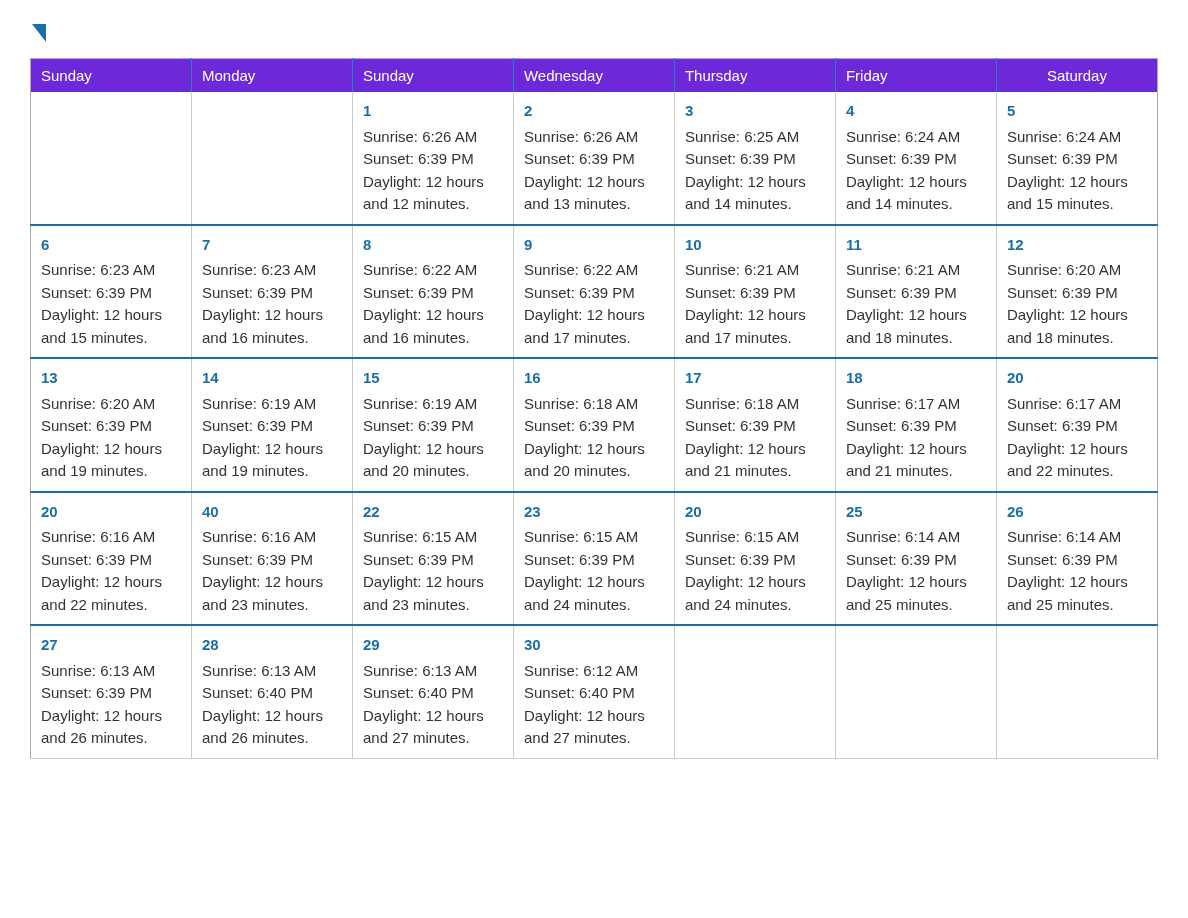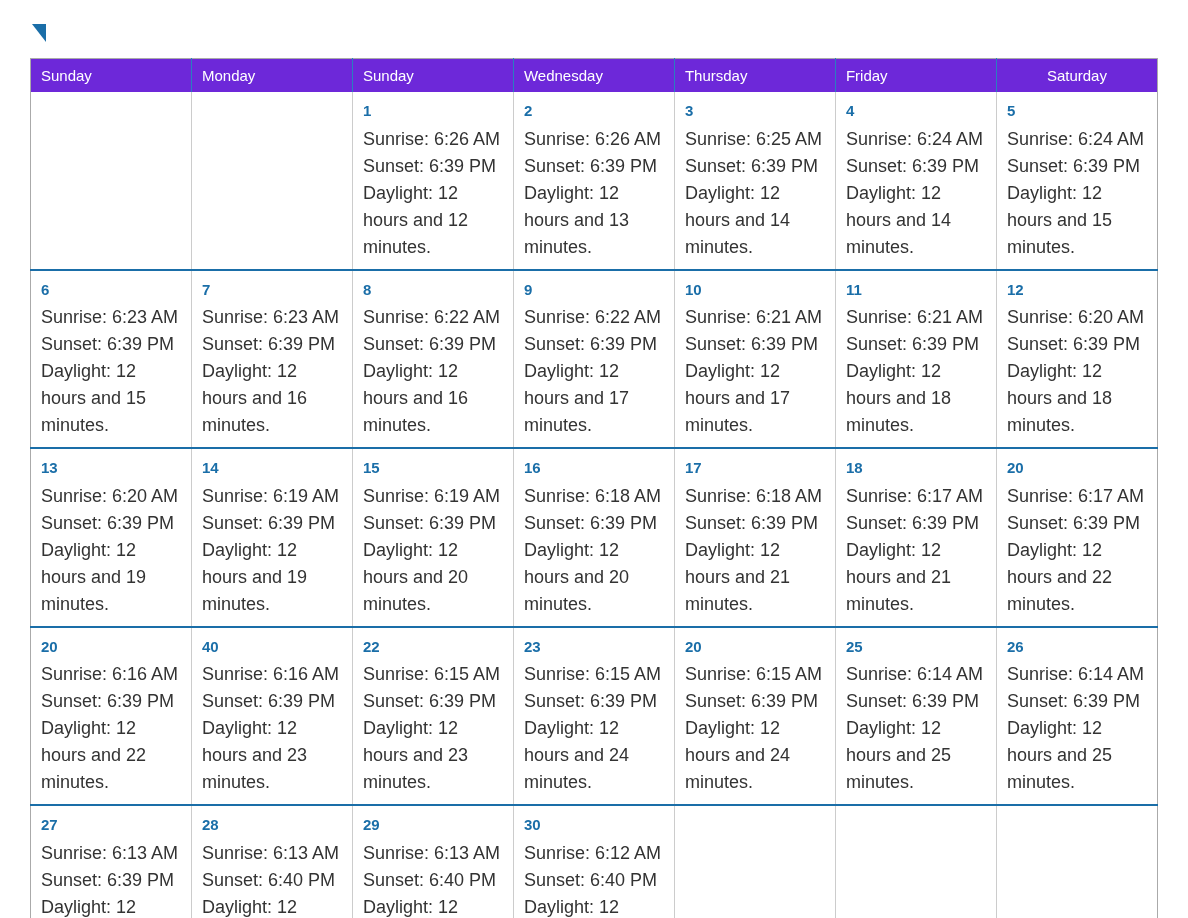--- a/index.html
+++ b/index.html
@@ -99,21 +99,21 @@
       margin-left: 26px;
     }
     .day-number {
       font-size: 15px;
       font-weight: bold;
       color: #1a6ea8;
       display: block;
       margin-bottom: 3px;
     }
     .day-info {
-      font-size: 18px;
+      font-size: 15px;
       color: #333;
       line-height: 1.5;
     }
     .empty-cell {
       background: #fff;
     }
   </style>
 </head>
 <body>
 

